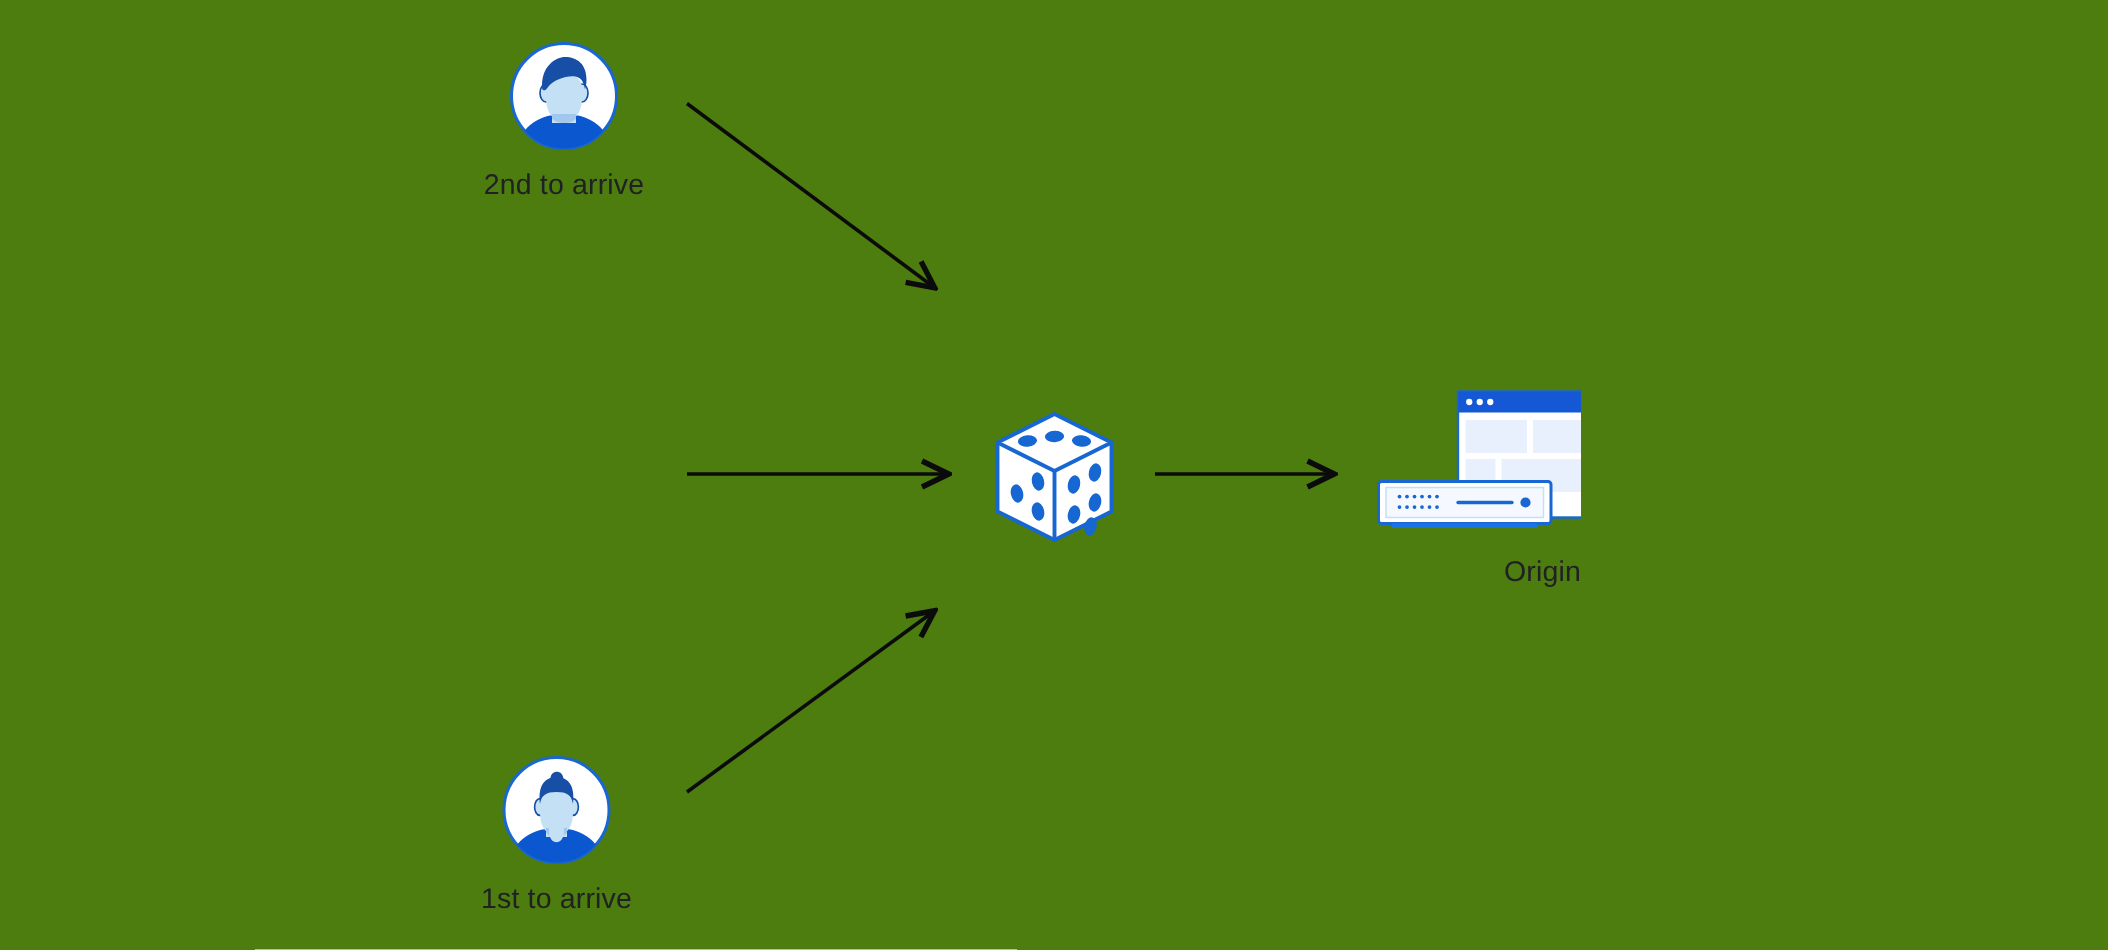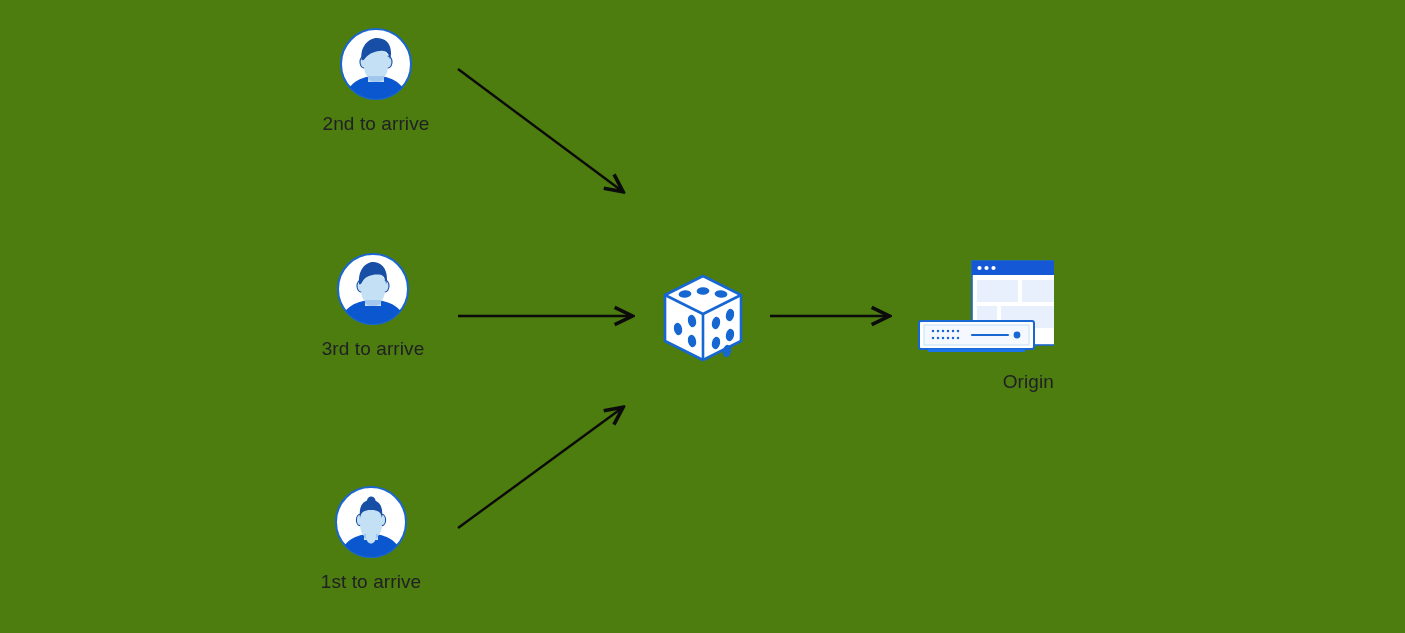--- a/index.html
+++ b/index.html
@@ -85,44 +85,22 @@
           <ellipse cx="50" cy="36" rx="4" ry="6" fill="#c3e0f5" stroke="#174ea6" stroke-width="1.1"></ellipse>
           <path d="M26 33 C26 19, 50 19, 50 33 L50 40 C50 50, 44 55, 38 55 C32 55, 26 50, 26 40 Z" fill="#c3e0f5"></path>
           <path d="M23.5 33.5 C22 18, 33 12, 38.5 12 C47 12, 53 17, 53 27 C53 30, 52.5 32, 52 33.5 C51 28, 49 25.5, 45.5 25 C40 24.2, 31 27, 27 32.5 C25.5 34.6, 24.2 34.6, 23.5 33.5 Z" fill="#174ea6"></path>
           <path d="M30 53 C33 57, 43 57, 46 53 L46 50 L30 50 Z" fill="#0b57d0" opacity="0.18"></path>
         </g>
       </svg>
     </div>
     <div class="node-label">2nd to arrive</div>
   </div>
 
-  <div class="node avatar-node" style="left:293px; top:251px;">
-    <div class="avatar-wrap">
-      <svg viewBox="0 0 76 76" width="76" height="76" xmlns="http://www.w3.org/2000/svg">
-        <defs>
-          <clipPath id="clipB">
-              <circle cx="38" cy="38" r="35"></circle>
-            </clipPath>
-        </defs>
-        <circle cx="38" cy="38" r="35" fill="#ffffff" stroke="#1967d2" stroke-width="2"></circle>
-        <g clip-path="url(#clipB)">
-          <path d="M4 76 C6 57, 21 49, 38 49 C55 49, 70 57, 72 76 Z" fill="#0b57d0"></path>
-          <path d="M30 43 h16 v12 h-16 Z" fill="#c3e0f5"></path>
-          <ellipse cx="26" cy="35" rx="4" ry="6" fill="#c3e0f5" stroke="#174ea6" stroke-width="1.1"></ellipse>
-          <ellipse cx="50" cy="35" rx="4" ry="6" fill="#c3e0f5" stroke="#174ea6" stroke-width="1.1"></ellipse>
-          <path d="M26 32 C26 18, 50 18, 50 32 L50 39 C50 49, 44 54, 38 54 C32 54, 26 49, 26 39 Z" fill="#c3e0f5"></path>
-          <path d="M24 33 C23 17, 32 11, 38 11 C45 11, 52 16, 52 28 C52 30, 51.6 31.6, 51 33 C50.6 27, 48 24, 44 23.6 C38 23, 30 25, 27.2 31 C26.2 33.4, 24.6 34, 24 33 Z" fill="#174ea6"></path>
-          <path d="M30 52 C33 56, 43 56, 46 52 L46 49 L30 49 Z" fill="#0b57d0" opacity="0.18"></path>
-        </g>
-      </svg>
-    </div>
-    <div class="node-label">3rd to arrive</div>
-  </div>
 
-  <div class="node avatar-node" style="left:291px; top:484px;">
+  <div class="node avatar-node" style="left:291px; top:502px;">
     <div class="avatar-wrap">
       <svg viewBox="0 0 76 76" width="76" height="76" xmlns="http://www.w3.org/2000/svg">
         <defs>
           <clipPath id="clipC">
               <circle cx="38" cy="38" r="35"></circle>
             </clipPath>
         </defs>
         <circle cx="38" cy="38" r="35" fill="#ffffff" stroke="#1967d2" stroke-width="2"></circle>
         <g clip-path="url(#clipC)">
           <path d="M6 76 C8 58, 22 50, 38 50 C54 50, 68 58, 70 76 Z" fill="#0b57d0"></path>

